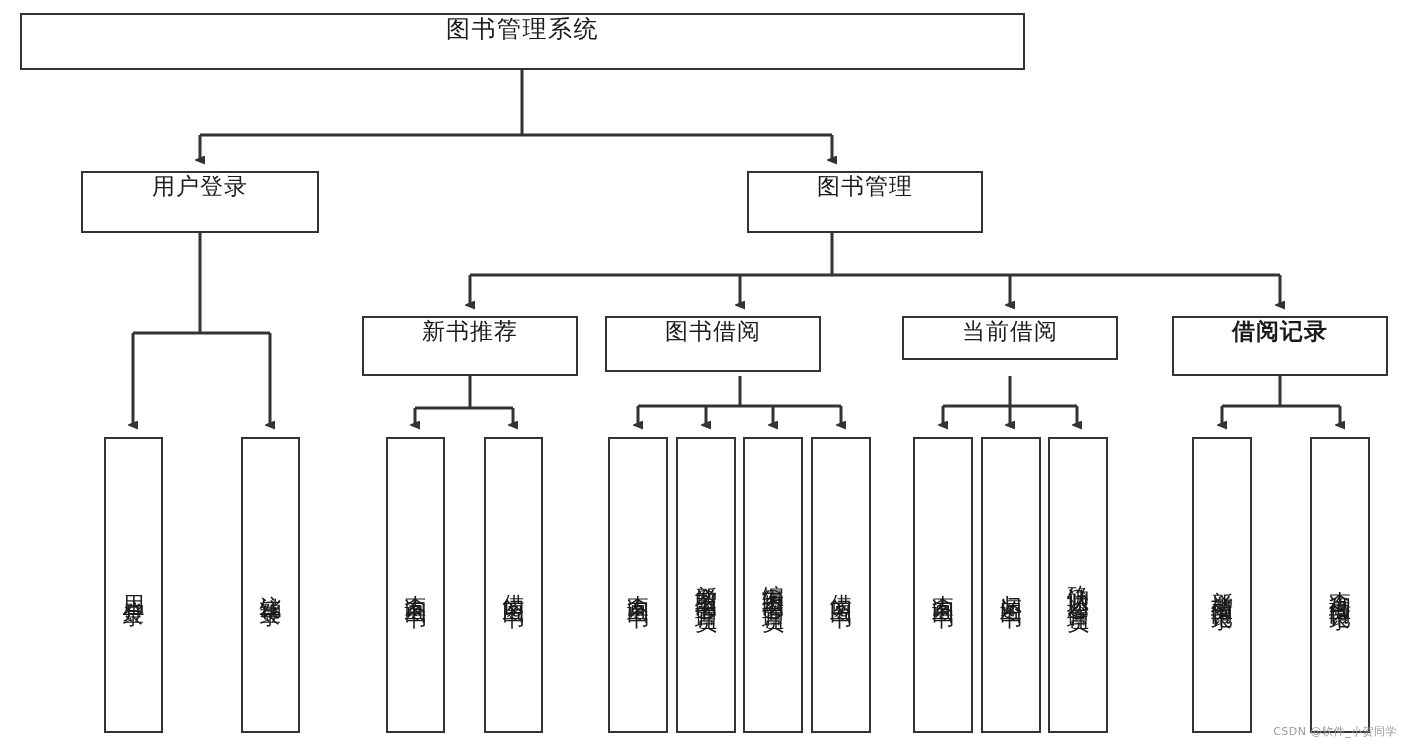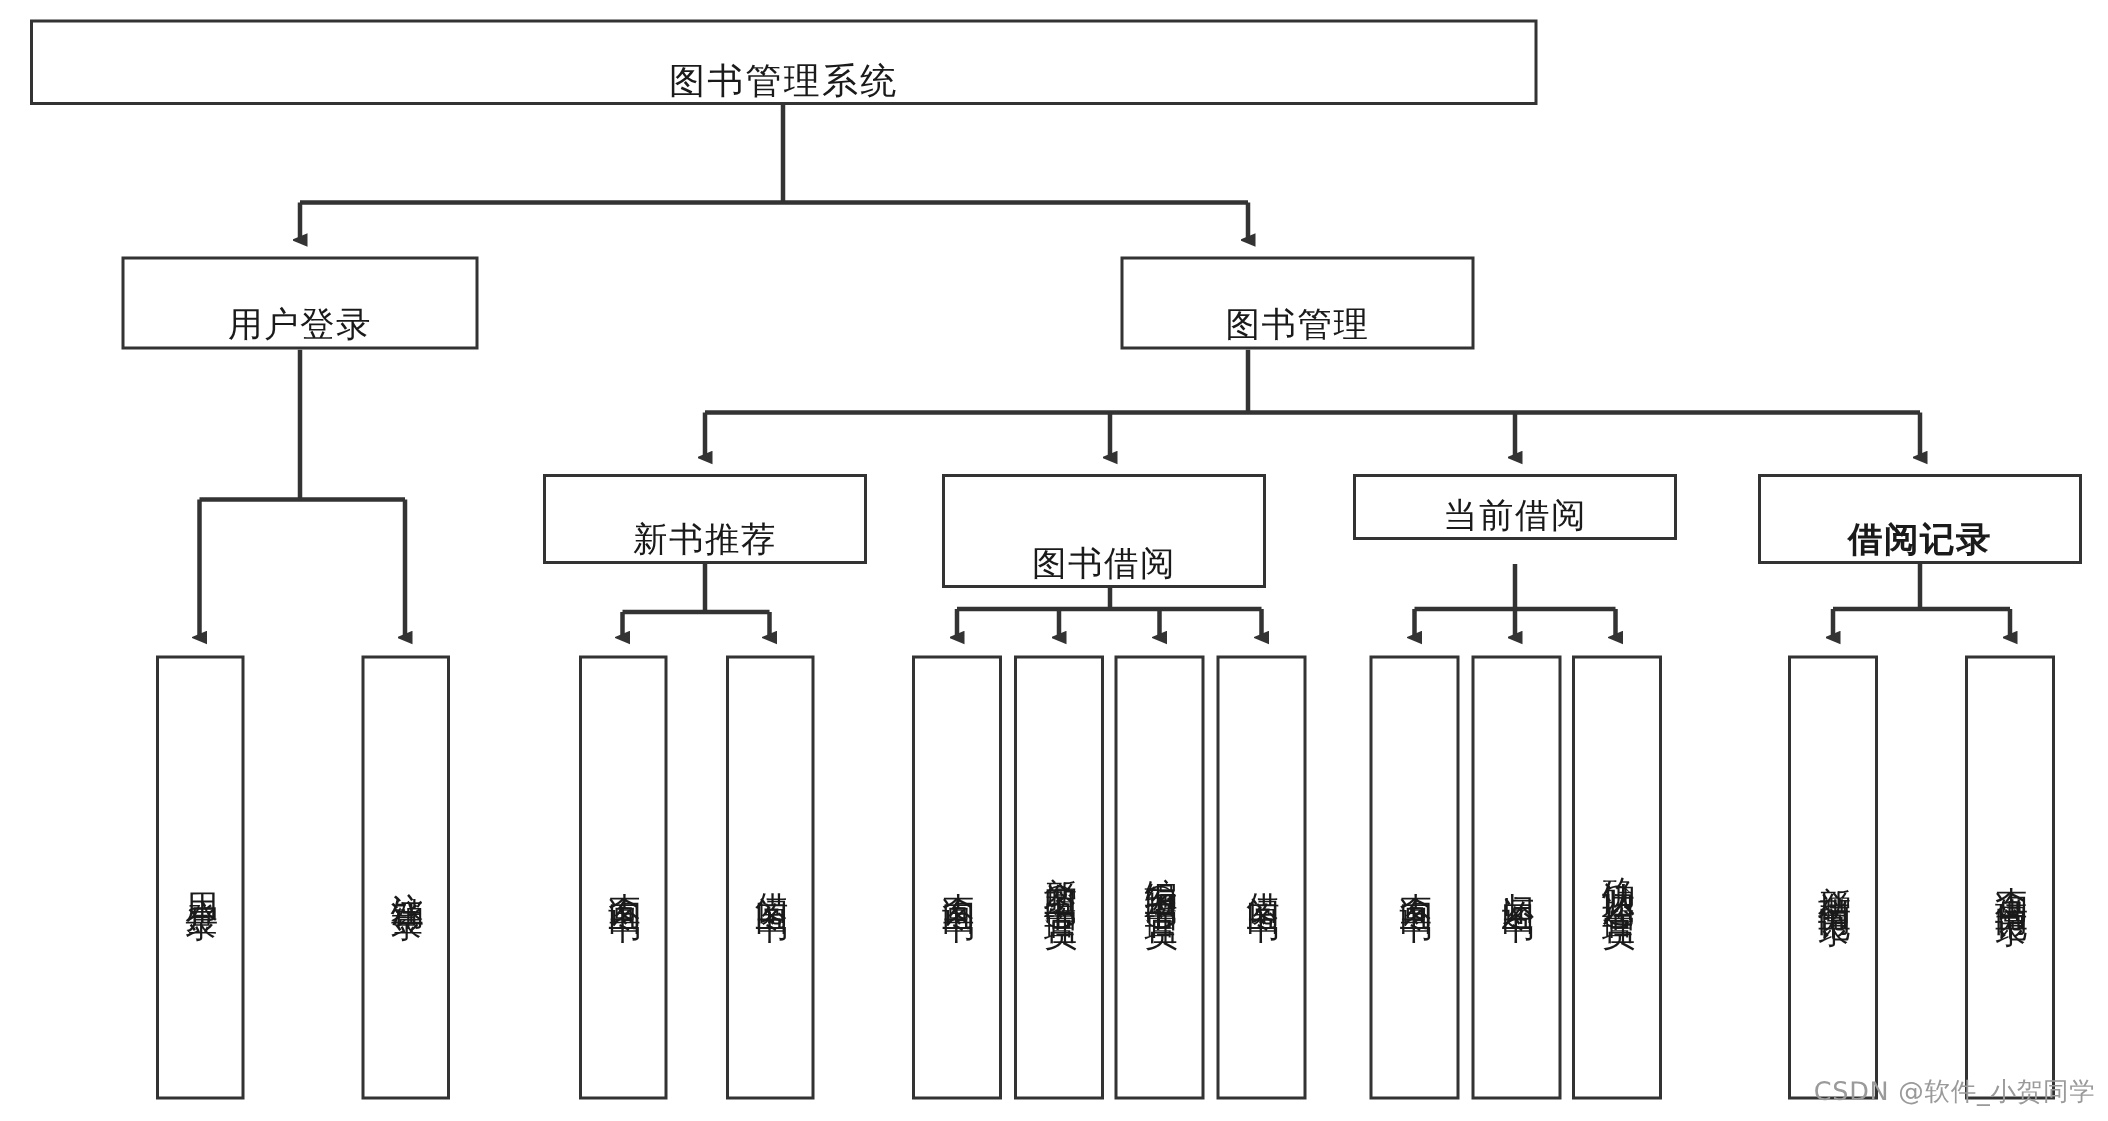--- a/index.html
+++ b/index.html
@@ -24,21 +24,21 @@
     width: 1405px;
     height: 747px;
     pointer-events: none;
   }
   .node {
     position: absolute;
     box-sizing: border-box;
     border: 2.5px solid #333333;
     background: #ffffff;
     display: flex;
-    align-items: flex-end;
+    align-items: flex-start;
     justify-content: center;
     color: #1a1a1a;
     z-index: 2;
   }
   .node-label {
     display: block;
     text-align: center;
     line-height: 1.18;
     white-space: nowrap;
   }
@@ -62,21 +62,21 @@
     font-size: 22px;
     letter-spacing: 4px;
     line-height: 1;
     white-space: nowrap;
     max-height: 100%;
   }
   .watermark {
     position: absolute;
     right: 8px;
     bottom: 8px;
-    font-size: 17px;
+    font-size: 11px;
     color: #9a9a9a;
     letter-spacing: 0.5px;
     z-index: 5;
     white-space: nowrap;
   }
 </style>
 </head>
 <body>
 
 <div id="canvas">
@@ -138,21 +138,21 @@
   <div class="node h-node" style="left:81px; top:171px; width:238px; height:62px;">
     <span class="node-label">用户登录</span>
   </div>
   <div class="node h-node" style="left:747px; top:171px; width:236px; height:62px;">
     <span class="node-label">图书管理</span>
   </div>
 
   <div class="node h-node" style="left:362px; top:316px; width:216px; height:60px;">
     <span class="node-label">新书推荐</span>
   </div>
-  <div class="node h-node" style="left:628px; top:316px; width:216px; height:76px;">
+  <div class="node h-node" style="left:605px; top:316px; width:216px; height:56px;">
     <span class="node-label">图书借阅</span>
   </div>
   <div class="node h-node" style="left:902px; top:316px; width:216px; height:44px;">
     <span class="node-label">当前借阅</span>
   </div>
   <div class="node h-node" style="left:1172px; top:316px; width:216px; height:60px;font-weight:bold;">
     <span class="node-label">借阅记录</span>
   </div>
 
   <div class="node v-node" style="left:104px; top:437px; width:59px; height:296px;">

